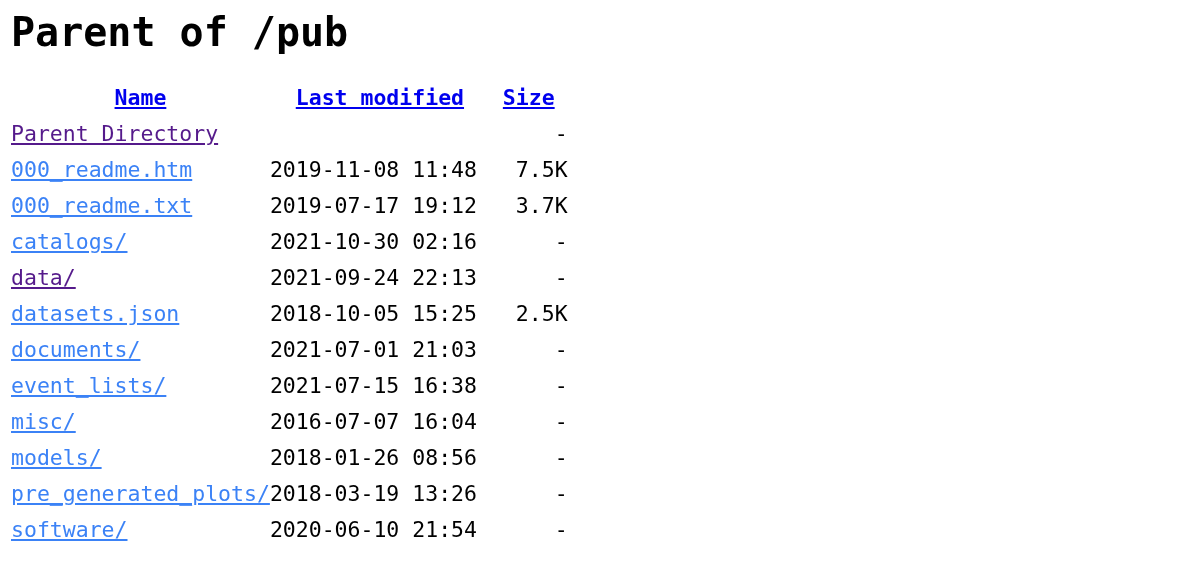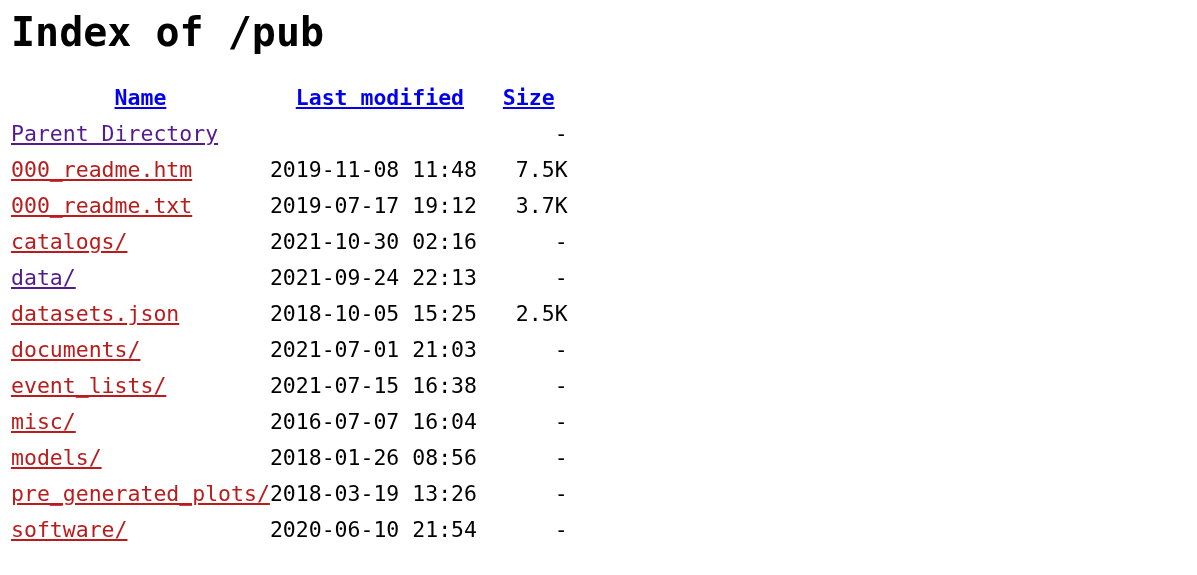--- a/index.html
+++ b/index.html
@@ -54,32 +54,32 @@
   
   .c-name   { display: inline-block; width: 20ch; }
   .c-date   { display: inline-block; width: 17ch; }
   .c-size   { display: inline-block; width: 6ch; text-align: right; }
 
   .c-name.hdr { text-align: center; }
   .c-date.hdr { text-align: center; }
   .c-size.hdr { text-align: center; }
 
   a.lnk {
-    color: #b91c1c;
+    color: #3b82f6;
     text-decoration: underline;
   }
   a.lnk.visited {
     color: #551a8b;
     text-align: right;
   }
   a.hdr-lnk {
     color: #0000ee;
     text-decoration: underline;
     font-weight: bold;
   }
   .plain { color: #000000; }
 </style>
 </head>
 <body>
 
-<h1 id="page-title">Index of /pub</h1>
+<h1 id="page-title">Parent of /pub</h1>
 
 <pre id="listing"><span class="row header-row"><span class="c-name hdr"><a href="#" class="hdr-lnk">Name</a></span><span class="c-date hdr"><a href="#" class="hdr-lnk">Last modified</a></span><span class="c-size hdr"><a href="#" class="hdr-lnk">Size</a></span></span><span id="rows-host"><span class="row"><span class="c-name"><a href="#" class="lnk visited">Parent Directory</a></span><span class="c-date plain"></span><span class="c-size plain">-</span></span><span class="row"><span class="c-name"><a href="#" class="lnk">000_readme.htm</a></span><span class="c-date plain">2019-11-08 11:48</span><span class="c-size plain">7.5K</span></span><span class="row"><span class="c-name"><a href="#" class="lnk">000_readme.txt</a></span><span class="c-date plain">2019-07-17 19:12</span><span class="c-size plain">3.7K</span></span><span class="row"><span class="c-name"><a href="#" class="lnk">catalogs/</a></span><span class="c-date plain">2021-10-30 02:16</span><span class="c-size plain">-</span></span><span class="row"><span class="c-name"><a href="#" class="lnk visited">data/</a></span><span class="c-date plain">2021-09-24 22:13</span><span class="c-size plain">-</span></span><span class="row"><span class="c-name"><a href="#" class="lnk">datasets.json</a></span><span class="c-date plain">2018-10-05 15:25</span><span class="c-size plain">2.5K</span></span><span class="row"><span class="c-name"><a href="#" class="lnk">documents/</a></span><span class="c-date plain">2021-07-01 21:03</span><span class="c-size plain">-</span></span><span class="row"><span class="c-name"><a href="#" class="lnk">event_lists/</a></span><span class="c-date plain">2021-07-15 16:38</span><span class="c-size plain">-</span></span><span class="row"><span class="c-name"><a href="#" class="lnk">misc/</a></span><span class="c-date plain">2016-07-07 16:04</span><span class="c-size plain">-</span></span><span class="row"><span class="c-name"><a href="#" class="lnk">models/</a></span><span class="c-date plain">2018-01-26 08:56</span><span class="c-size plain">-</span></span><span class="row"><span class="c-name"><a href="#" class="lnk">pre_generated_plots/</a></span><span class="c-date plain">2018-03-19 13:26</span><span class="c-size plain">-</span></span><span class="row"><span class="c-name"><a href="#" class="lnk">software/</a></span><span class="c-date plain">2020-06-10 21:54</span><span class="c-size plain">-</span></span></span></pre>
 
 </body></html>

